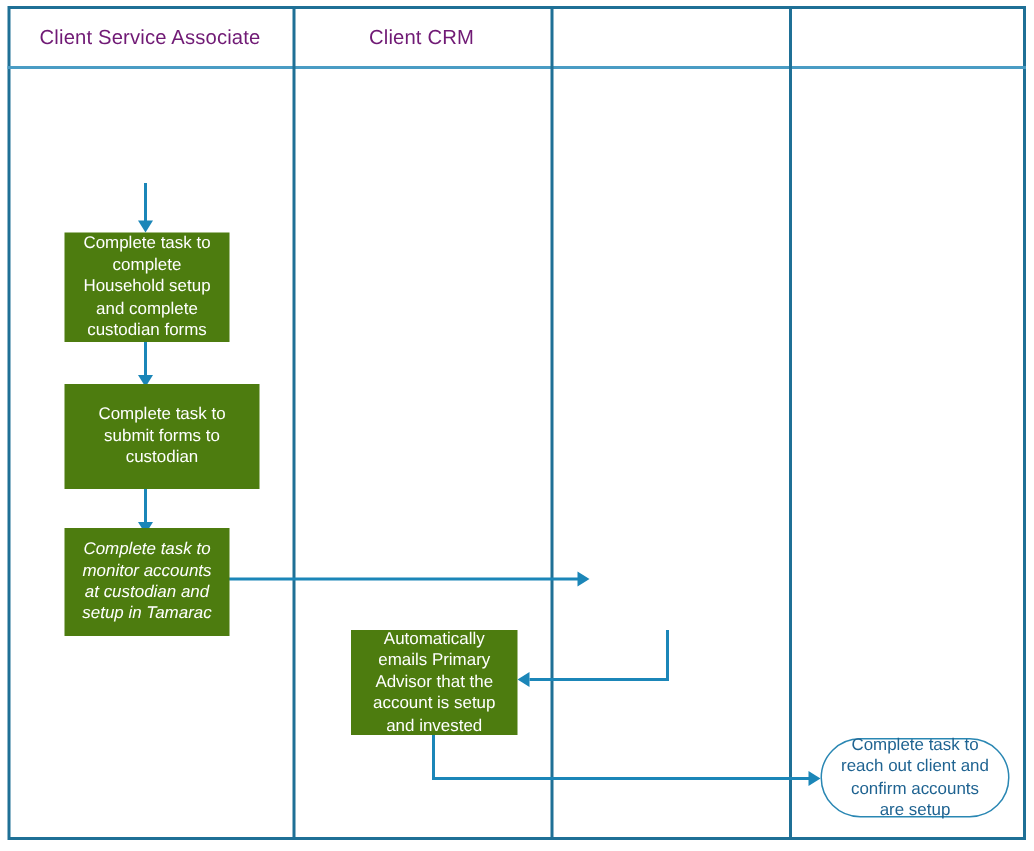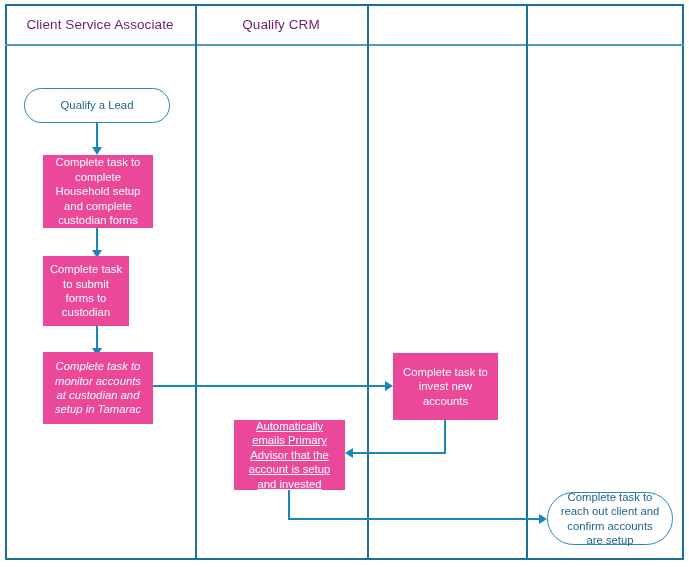--- a/index.html
+++ b/index.html
@@ -61,21 +61,21 @@
   .node {
     position: absolute;
     box-sizing: border-box;
     display: flex;
     align-items: center;
     justify-content: center;
     text-align: center;
     line-height: 1.28;
   }
   .node.process {
-    background: #ec4899;
+    background: #4d7c0f;
     color: #ffffff;
     font-size: 11.3px;
     padding: 3px 6px;
   }
   .node.terminator {
     background: #ffffff;
     border: 1.6px solid #2a87b3;
     border-radius: 999px;
     color: #1f6391;
     font-size: 11.3px;
@@ -120,21 +120,21 @@
   <div class="lane-frame"></div>
   <div class="header-rule"></div>
   <div class="lane-divider" style="left:195px;"></div>
   <div class="lane-divider" style="left:367px;"></div>
   <div class="lane-divider" style="left:526px;"></div>
 
   <div class="lane-header" style="left:5px;  width:190px;">
     <span>Client Service Associate</span>
   </div>
   <div class="lane-header" style="left:195px; width:172px;">
-    <span>Qualify CRM</span>
+    <span>Client CRM</span>
   </div>
 
   <div class="conn v" style="left:96px; top:122px; height:27px;"></div>
   <div class="arrow down" style="left:92px; top:147px;"></div>
 
   <div class="conn v" style="left:96px; top:228px; height:25px;"></div>
   <div class="arrow down" style="left:92px; top:250px;"></div>
 
   <div class="conn v" style="left:96px; top:326px; height:25px;"></div>
   <div class="arrow down" style="left:92px; top:348px;"></div>
@@ -143,41 +143,35 @@
   <div class="arrow right" style="left:385px; top:381px;"></div>
 
   <div class="conn v" style="left:444px; top:420px; height:33px;"></div>
   <div class="conn h" style="left:353px; top:452px; width:93px;"></div>
   <div class="arrow left" style="left:345px; top:448px;"></div>
 
   <div class="conn v" style="left:288px; top:490px; height:30px;"></div>
   <div class="conn h" style="left:288px; top:518px; width:252px;"></div>
   <div class="arrow right" style="left:539px; top:514px;"></div>
 
-  <div class="node terminator" style="left:24px; top:88px; width:146px; height:35px;">
-    <span>Qualify a Lead</span>
-  </div>
 
   <div class="node process" style="left:43px; top:155px; width:110px; height:73px;">
     <span>Complete task to complete Household setup and complete custodian forms</span>
   </div>
 
-  <div class="node process" style="left:43px; top:256px; width:86px; height:70px;">
+  <div class="node process" style="left:43px; top:256px; width:130px; height:70px;">
     <span>Complete task to submit forms to custodian</span>
   </div>
 
   <div class="node process" style="left:43px; top:352px; width:110px; height:72px;font-style:italic;">
     <span>Complete task to monitor accounts at custodian and setup in Tamarac</span>
   </div>
 
-  <div class="node process" style="left:393px; top:353px; width:105px; height:67px;">
-    <span>Complete task to invest new accounts</span>
-  </div>
 
-  <div class="node process" style="left:234px; top:420px; width:111px; height:70px;text-decoration:underline;">
+  <div class="node process" style="left:234px; top:420px; width:111px; height:70px;">
     <span>Automatically emails Primary Advisor that the account is setup and invested</span>
   </div>
 
   <div class="node terminator" style="left:547px; top:492px; width:126px; height:53px;">
     <span>Complete task to reach out client and confirm accounts are setup</span>
   </div>
 
 </div>
 
 </body></html>

